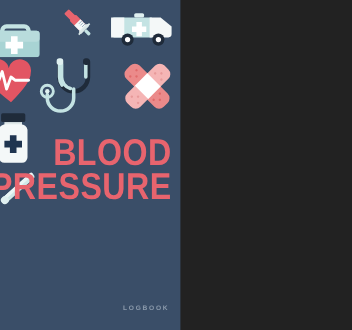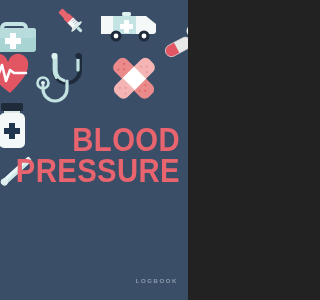--- a/index.html
+++ b/index.html
@@ -2,21 +2,21 @@
 <html><head>
 <meta charset="utf-8">
 <style>
   html, body {
     margin: 0;
     padding: 0;
     background: #222;
   }
   #cover {
     position: relative;
-    width: 188px;
+    width: 164px;
     height: 300px;
     overflow: hidden;
     background: #3a4e68;
     font-family: "Liberation Sans", sans-serif;
   }
   .icon { position: absolute; }
 
   
   #title-block {
     position: absolute;

